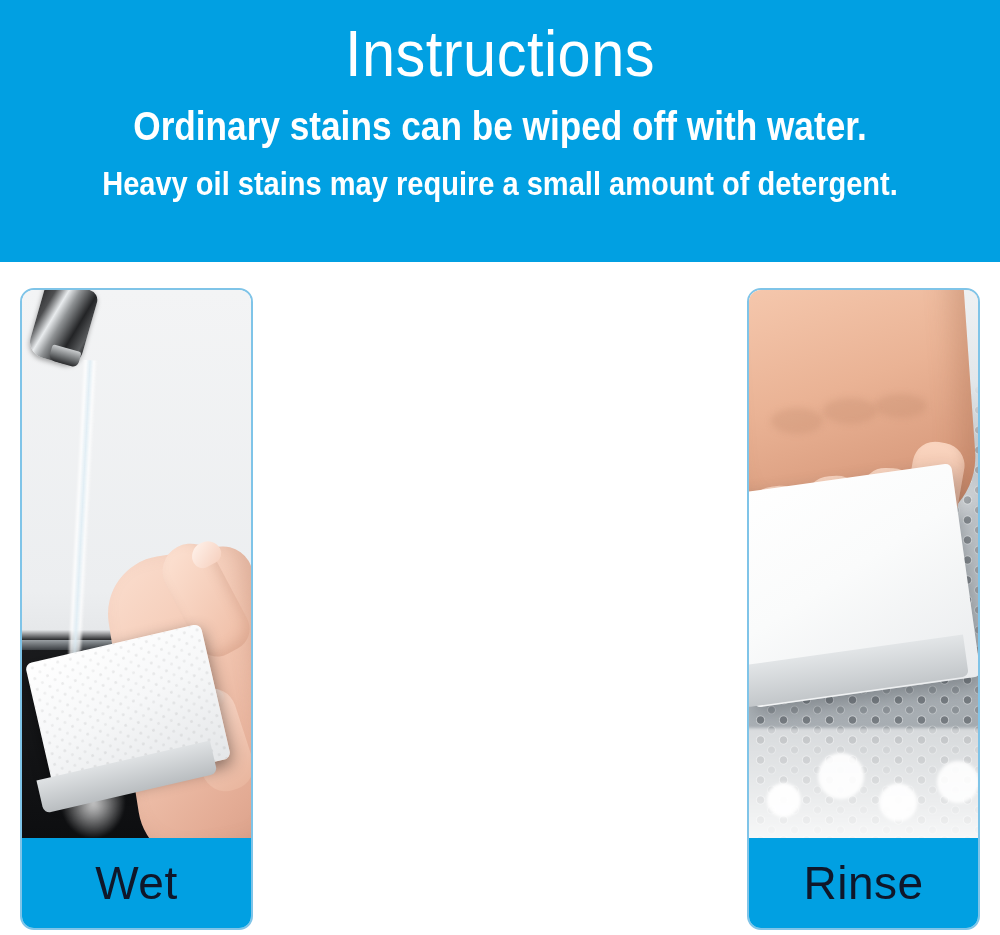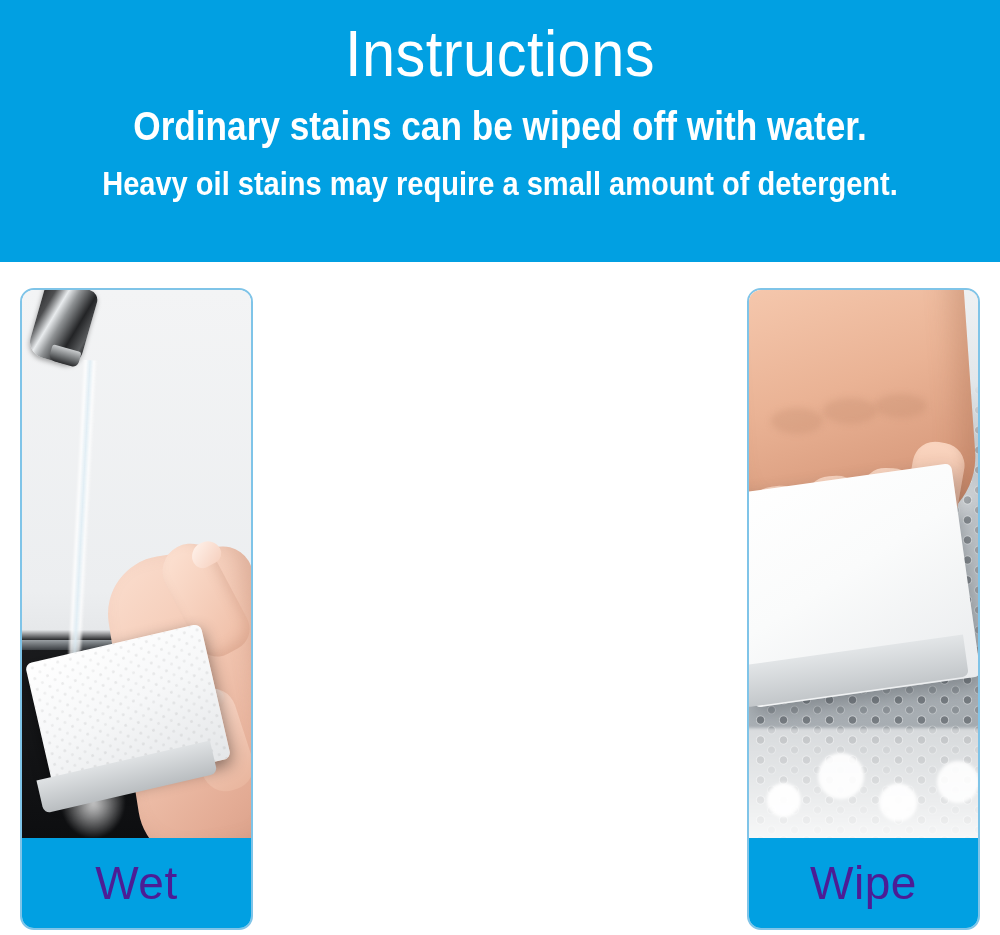--- a/index.html
+++ b/index.html
@@ -79,21 +79,21 @@
     background: #ffffff;
   }
   .photo {
     position: relative;
     flex: 1 1 auto;
     overflow: hidden;
   }
   .caption {
     flex: 0 0 90px;
     background: #01A0E2;
-    color: #4c1d95;
+    color: #0f172a;
     font-size: 46px;
     line-height: 90px;
     text-align: center;
     font-weight: 400;
     letter-spacing: 0.5px;
     white-space: nowrap;
     overflow: hidden;
   }
 
   
@@ -444,17 +444,17 @@
       <div class="p3-fingertip" style="left:112px; top:178px; width:54px; height:92px; transform:rotate(2deg);"></div>
       <div class="p3-fingertip" style="left:160px; top:152px; width:52px; height:86px; transform:rotate(10deg);"></div>
       <div class="p3-nail" style="left:10px;  top:230px; width:38px; height:50px; transform:rotate(-6deg);"></div>
       <div class="p3-nail" style="left:64px;  top:224px; width:38px; height:50px; transform:rotate(-3deg);"></div>
       <div class="p3-nail" style="left:118px; top:214px; width:36px; height:48px; transform:rotate(2deg);"></div>
       <div class="p3-nail" style="left:166px; top:190px; width:34px; height:44px; transform:rotate(10deg);"></div>
       <div class="p3-sponge"></div>
       <div class="p3-sponge-edge"></div>
       <div class="p3-foam"></div>
     </div>
-    <div class="caption">Wipe</div>
+    <div class="caption">Rinse</div>
   </div>
 
 
 </div>
 
 </body></html>

